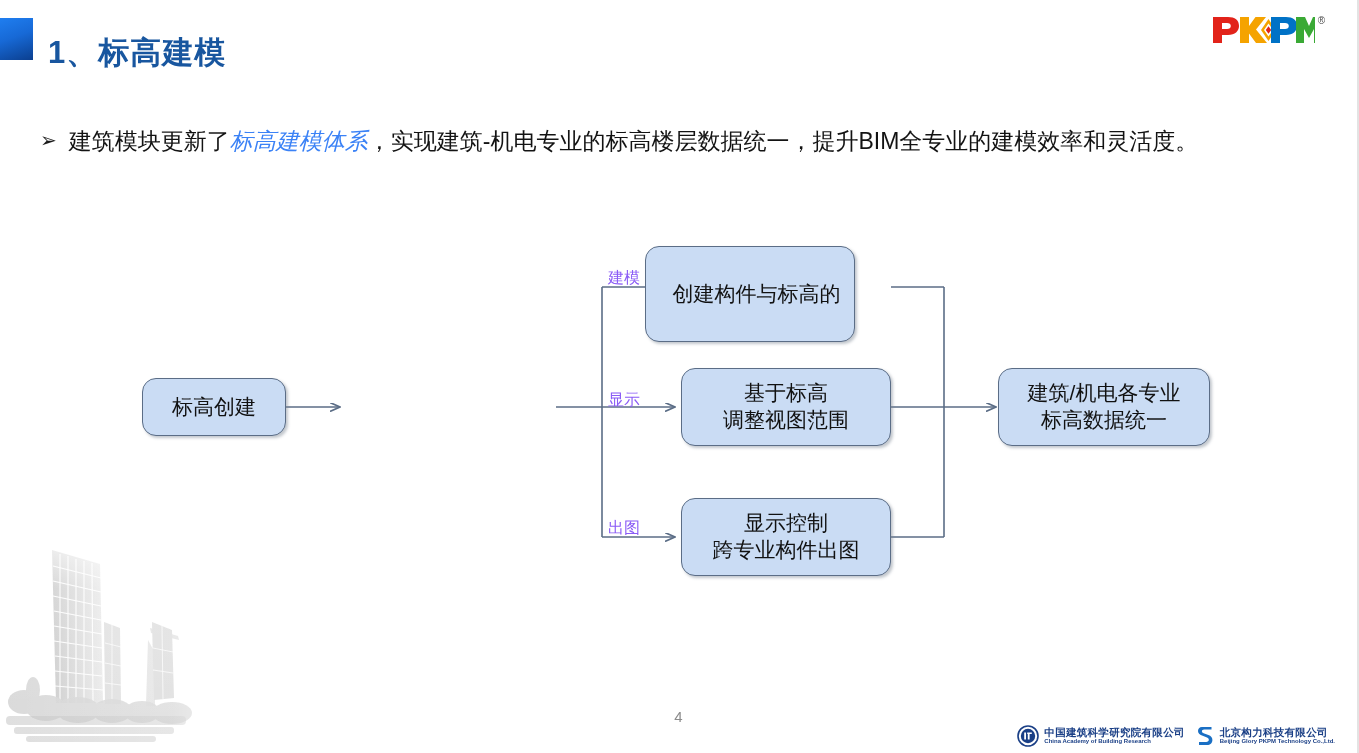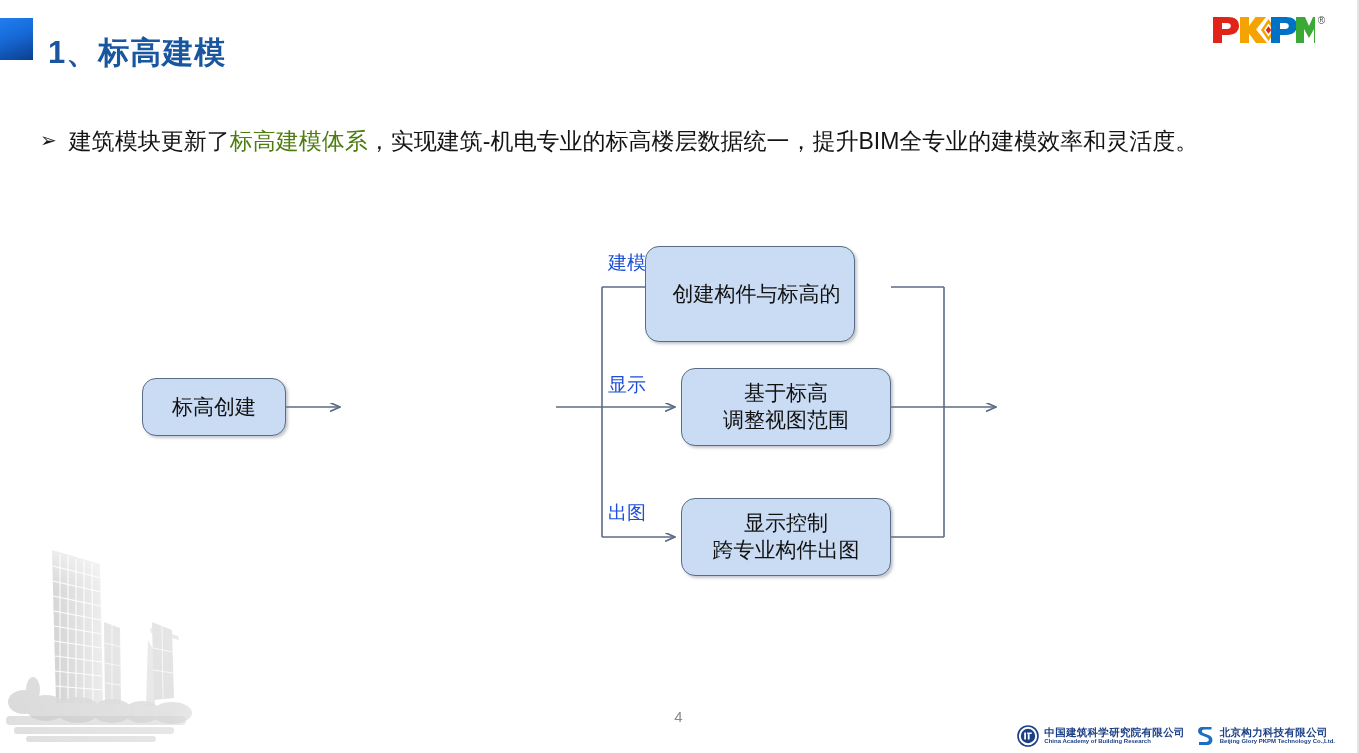--- a/index.html
+++ b/index.html
@@ -75,21 +75,22 @@
     margin-right: 12px;
     flex: 0 0 auto;
   }
   .bullet-text {
     font-size: 23px;
     color: #131313;
     line-height: 1.35;
     white-space: nowrap;
   }
   .bullet-text .hl {
-    color: #4d7c0f;
+    color: #3b82f6;
+    font-style: italic;
   }
 
   
   #flow {
     position: absolute;
     left: 0;
     top: 190px;
     width: 1359px;
     height: 420px;
   }
@@ -106,23 +107,24 @@
     text-align: center;
     color: #111111;
     font-size: 21px;
     line-height: 1.28;
     padding: 4px 6px;
   }
   .fbox .inner { width: 100%; }
 
   .branch-label {
     position: absolute;
-    font-size: 19px;
-    color: #1d4ed8;
-    white-space: nowrap;
+    font-size: 16px;
+    color: #8b5cf6;
+    white-space: nowrap;
+    margin-top: 18px;
   }
 
   
   .page-num {
     position: absolute;
     left: 0;
     right: 0;
     top: 708px;
     text-align: center;
     font-size: 15px;
@@ -251,20 +253,26 @@
       </div>
     </div>
 
     <div class="fbox" style="left:681px; top:308px; width:210px; height:78px;">
       <div class="inner">
         <div>显示控制</div>
         <div>跨专业构件出图</div>
       </div>
     </div>
 
+    <div class="fbox" style="left:998px; top:178px; width:212px; height:78px;">
+      <div class="inner">
+        <div>建筑/机电各专业</div>
+        <div>标高数据统一</div>
+      </div>
+    </div>
 
     <div class="branch-label" style="left:608px; top:60px;">建模</div>
     <div class="branch-label" style="left:608px; top:182px;">显示</div>
     <div class="branch-label" style="left:608px; top:310px;">出图</div>
   </div>
 
   <div class="cityscape">
     <svg width="278" height="235" viewBox="0 0 278 235">
       <defs>
         <linearGradient id="fadeR" x1="0" y1="0" x2="1" y2="0">

